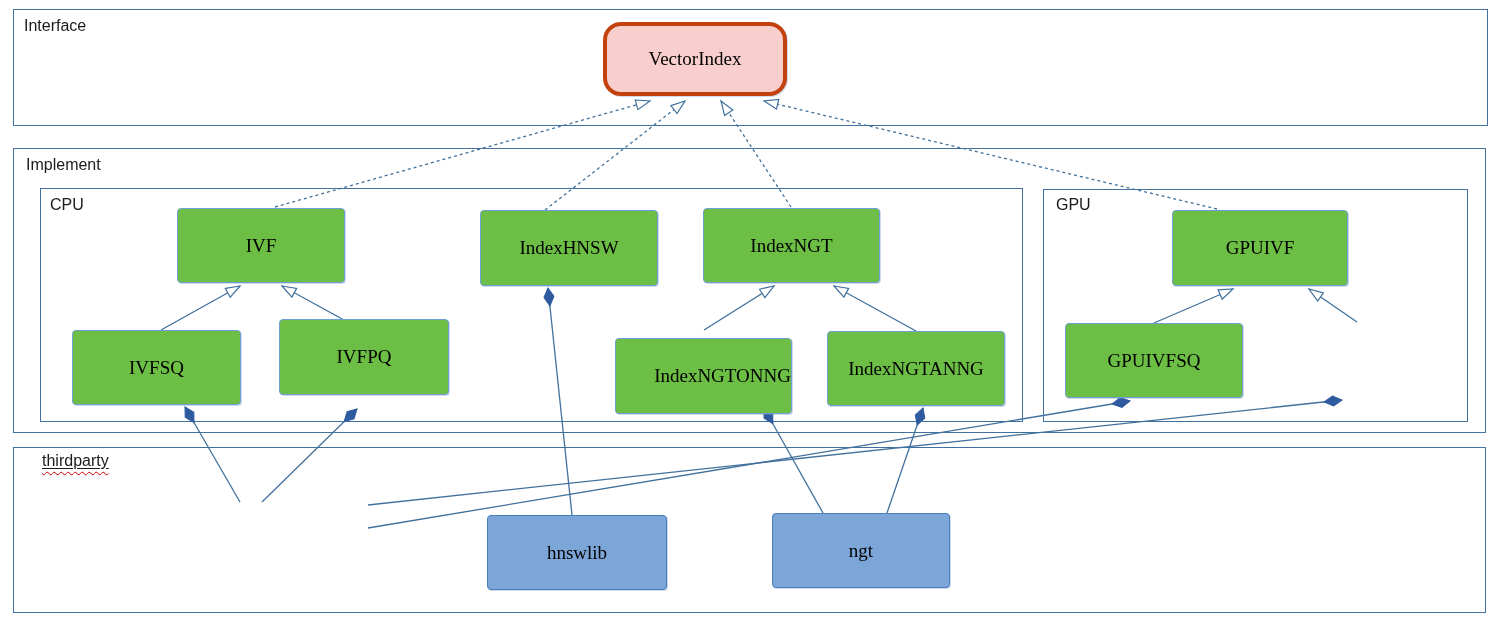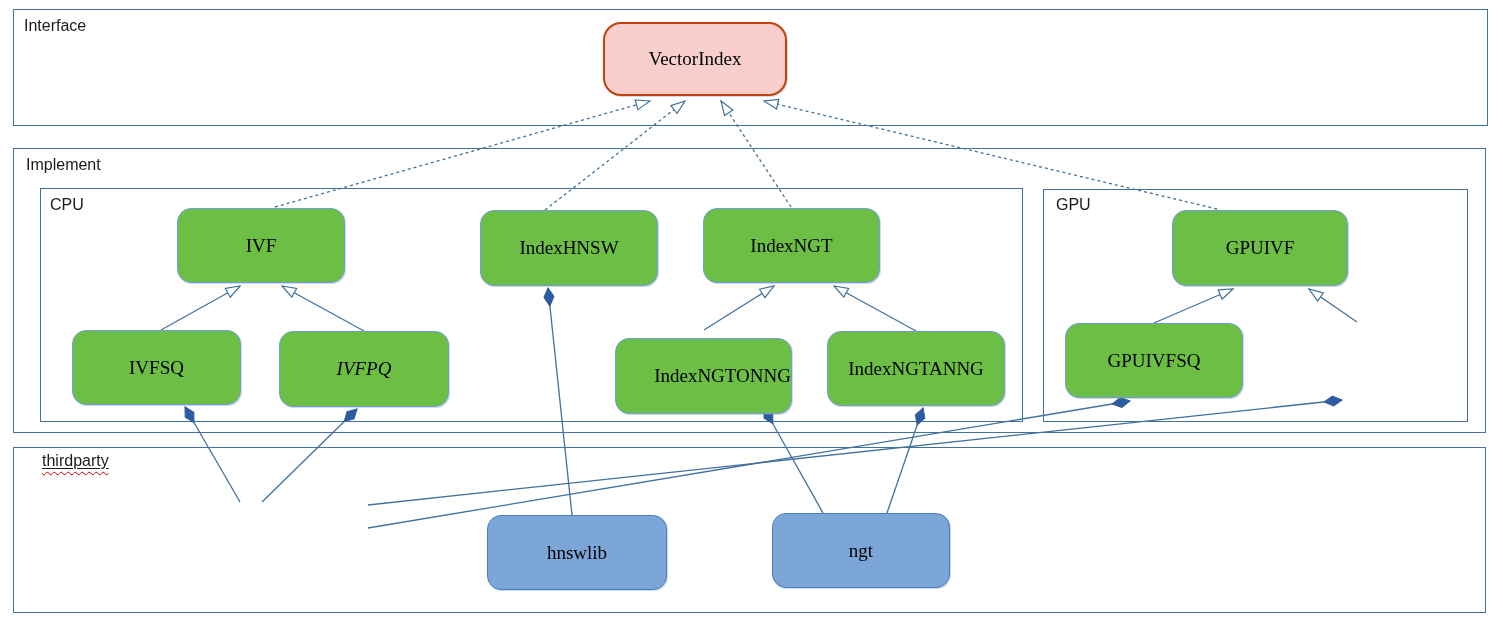--- a/index.html
+++ b/index.html
@@ -30,26 +30,26 @@
     text-decoration:underline;
     text-decoration-style:wavy;
     text-decoration-color:#cc0000;
     text-decoration-thickness:1px;
     text-underline-offset:5px;
     margin-left:18px;
   }
   svg.edges{position:absolute;left:0;top:0;z-index:2;pointer-events:none;}
   .node{
     position:absolute;z-index:3;display:flex;align-items:center;justify-content:center;
-    border-radius:14px;box-sizing:border-box;
+    border-radius:4px;box-sizing:border-box;
     font-family:"Liberation Serif",serif;font-size:19px;color:#000;
     box-shadow:1px 1px 0 rgba(120,150,190,0.35);
   }
   .node.green{background:var(--c-green);border:1px solid var(--c-node-border);}
-  .node.pink{background:var(--c-pink);border:2px solid #c2410c;border-radius:18px;}
+  .node.pink{background:var(--c-pink);border:4px solid #c2410c;border-radius:18px;}
   .node.blue{background:var(--c-blue);border:1px solid #4a7ebc;}
 </style>
 </head>
 <body>
 
 <div class="stage">
 
   <div class="frame" style="left:13px;top:9px;width:1475px;height:117px;"></div>
   <div class="frame" style="left:13px;top:148px;width:1473px;height:285px;"></div>
   <div class="frame" style="left:40px;top:188px;width:983px;height:234px;"></div>
@@ -103,21 +103,21 @@
   <div class="node green" style="left:703px;top:208px;width:177px;height:75px;">
     <span>IndexNGT</span>
   </div>
   <div class="node green" style="left:1172px;top:210px;width:176px;height:76px;">
     <span>GPUIVF</span>
   </div>
 
   <div class="node green" style="left:72px;top:330px;width:169px;height:75px;">
     <span>IVFSQ</span>
   </div>
-  <div class="node green" style="left:279px;top:331px;width:170px;height:76px;font-style:italic;">
+  <div class="node green" style="left:279px;top:319px;width:170px;height:76px;">
     <span>IVFPQ</span>
   </div>
   <div class="node green" style="left:615px;top:338px;width:177px;height:76px;justify-content:flex-end;">
     <span>IndexNGTONNG</span>
   </div>
   <div class="node green" style="left:827px;top:331px;width:178px;height:75px;">
     <span>IndexNGTANNG</span>
   </div>
   <div class="node green" style="left:1065px;top:323px;width:178px;height:75px;">
     <span>GPUIVFSQ</span>

